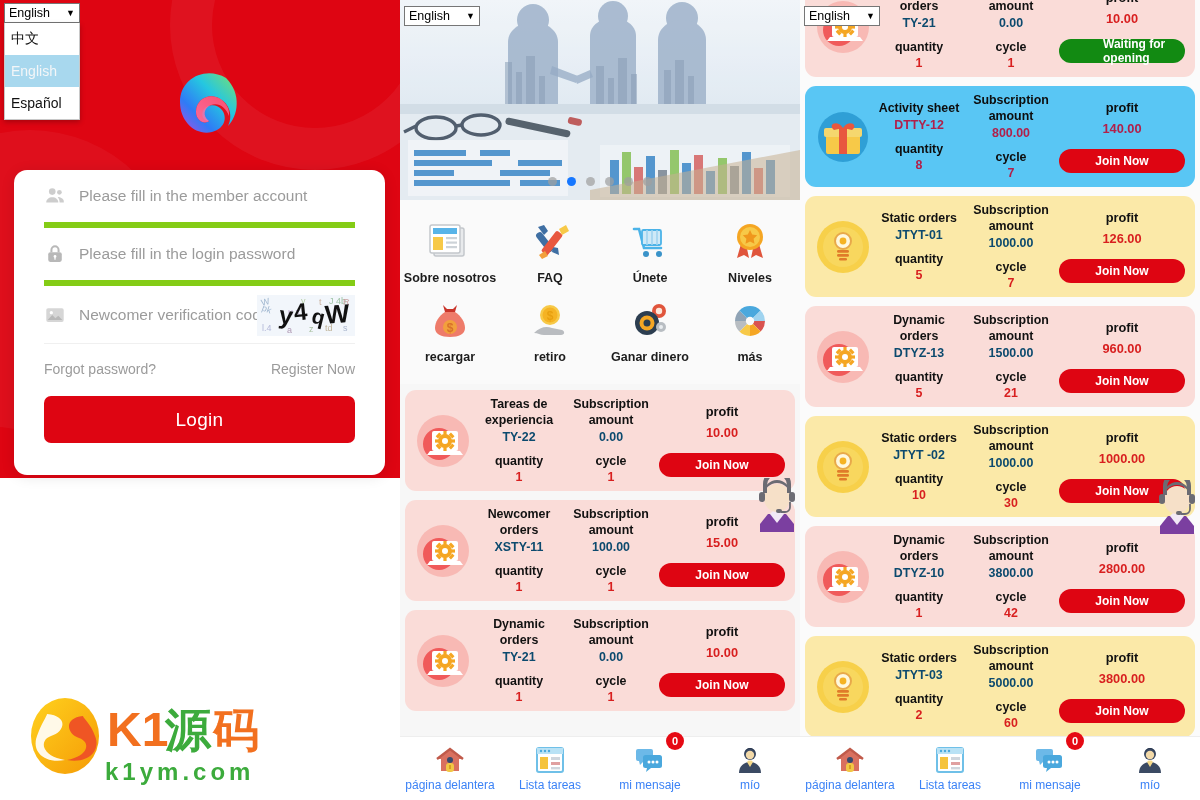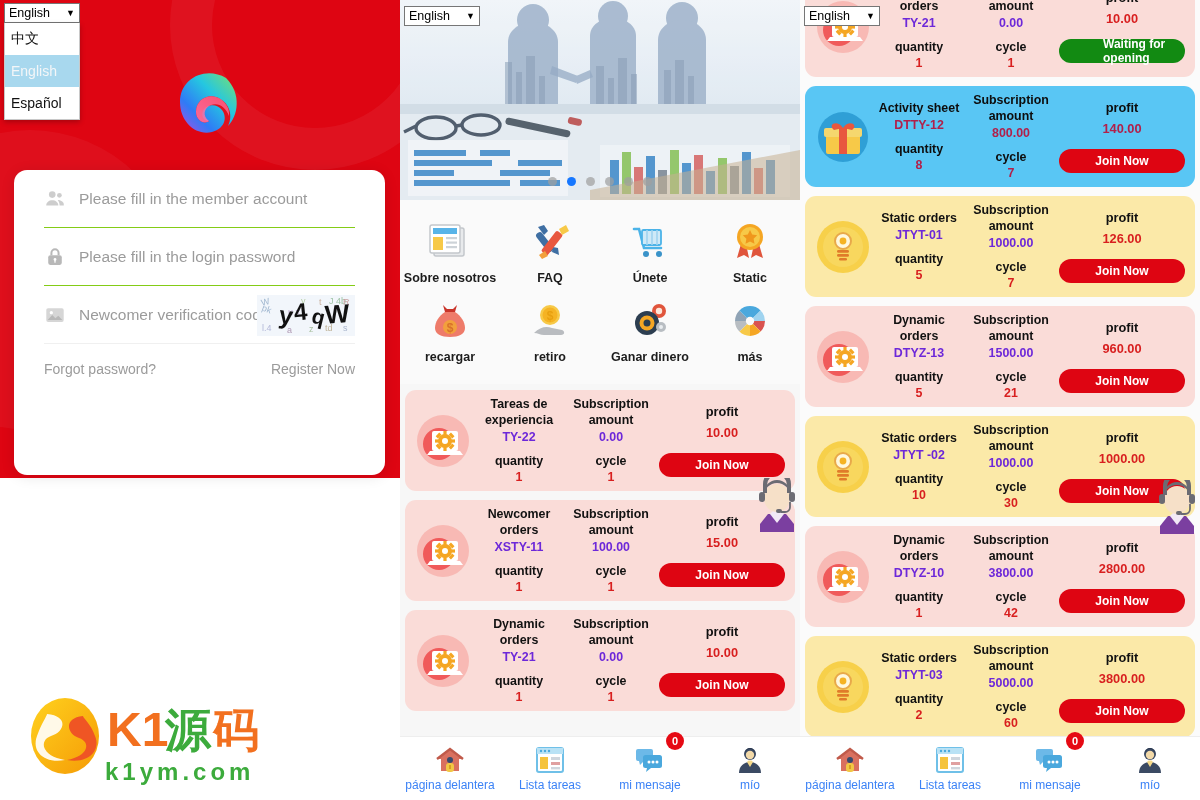--- a/index.html
+++ b/index.html
@@ -53,21 +53,21 @@
     position: absolute; left: 168px; top: 58px; width: 72px; height: 80px; z-index: 10;
   }
 
   .login-card {
     position: absolute; left: 14px; top: 170px; width: 371px; height: 305px;
     background: #ffffff; border-radius: 13px; z-index: 20;
     box-shadow: 0 2px 14px rgba(0,0,0,0.10); padding: 0 30px;
   }
   .field {
     height: 58px; display: flex; align-items: center; gap: 13px;
-    border-bottom: 1px solid #84cc16; position: relative;
+    border-bottom: 6px solid #84cc16; position: relative;
   }
   .field:nth-child(3) { border-bottom: 1px solid #f0f0f0; }
   .field-icon { width: 22px; height: 22px; flex: 0 0 22px; opacity: .62; }
   .field-ph { font-size: 15.5px; color: #9b9b9b; font-weight: 300; }
   .captcha-img {
     position: absolute; right: 0; top: 9px; width: 98px; height: 41px;
     background: #f2f6fb; overflow: hidden;
   }
   .cap-char { position: absolute; font-weight: bold; color: #111; }
   .cap-noise { position: absolute; color: #9fb6cf; font-size: 9px; }
@@ -125,21 +125,21 @@
   .card.pink   { background: #fadcd8; }
   .card.blue   { background: #59c6f4; }
   .card.yellow { background: #fbe9a8; }
   .card-ico { width: 56px; height: 56px; flex: 0 0 56px; margin: 0 2px 0 4px; }
   .card-body { flex: 1; display: flex; }
   .card-col {
     flex: 1; display: flex; flex-direction: column; align-items: center;
     justify-content: center; gap: 2px;
   }
   .c-title { font-size: 12.4px; font-weight: bold; color: #111; text-align: center; line-height: 1.25; }
-  .c-code  { font-size: 12.4px; font-weight: bold; color: #6d28d9; text-align: center; }
+  .c-code  { font-size: 12.4px; font-weight: bold; color: #0c4a6e; text-align: center; }
   .c-sub   { font-size: 12.4px; font-weight: bold; color: #111; text-align: center; margin-top: 8px; }
   .c-val   { font-size: 12.4px; font-weight: bold; color: #d81f1f; text-align: center; }
   .card-right {
     flex: 0 0 130px; display: flex; flex-direction: column; align-items: center;
     justify-content: center; gap: 6px;
   }
   .profit-lab { font-size: 12.8px; font-weight: bold; color: #111; }
   .profit-val { font-size: 12.8px; font-weight: bold; color: #d81f1f; }
   .btn-join {
     width: 126px; height: 24px; border-radius: 13px; background: #de0512;
@@ -260,20 +260,21 @@
           <span class="cap-char" style="left:55px;top:10px;font-size:21px;transform:rotate(14deg)">q</span>
           <span class="cap-char" style="left:68px;top:4px;font-size:26px;transform:rotate(-4deg)">W</span>
         </span>
       </div>
 
       <div class="links-row">
         <span>Forgot password?</span>
         <span>Register Now</span>
       </div>
 
+      <div class="btn-login">Login</div>
     </div>
 
     <div class="watermark">
       <svg viewBox="0 0 250 96" width="250" height="96">
         <defs>
           <linearGradient id="wg" x1="0" y1="0" x2="1" y2="1">
             <stop offset="0" stop-color="#ffd21e"></stop>
               <stop offset="1" stop-color="#f59a06"></stop>
           </linearGradient>
         </defs>
@@ -446,21 +447,21 @@
         <div class="grid-item">
           <span class="grid-ico">
             <svg viewBox="0 0 44 44" width="44" height="44">
               <path d="M13 24 l-4 14 7-3 5 3 -3-14z" fill="#e0553c"></path>
               <path d="M31 24 l4 14 -7-3 -5 3 3-14z" fill="#e0553c"></path>
               <circle cx="22" cy="17" r="13" fill="#f5a623"></circle>
               <circle cx="22" cy="17" r="10" fill="#f7c948"></circle>
               <path d="M22 10 l2.2 4.6 5 .7 -3.6 3.5 .9 5 -4.5-2.4 -4.5 2.4 .9-5 -3.6-3.5 5-.7z" fill="#f0971c"></path>
             </svg>
           </span>
-          <span class="grid-label">Static</span>
+          <span class="grid-label">Niveles</span>
         </div>
       </div>
       <div class="grid-row">
         <div class="grid-item">
           <span class="grid-ico">
             <svg viewBox="0 0 44 44" width="44" height="44">
               <path d="M15 6 l4 4 6 0 4 -4 -2 7 -10 0z" fill="#c9342a"></path>
               <path d="M17 13 c-6 4 -10 10 -10 16 0 6 6 9 15 9 s15-3 15-9 c0-6 -4-12 -10-16z" fill="#ee7b6a"></path>
               <circle cx="22" cy="28" r="7" fill="#f2a03c"></circle>
               <text x="22" y="33" font-family="Liberation Sans, sans-serif" font-size="12" font-weight="bold" fill="#d8712a" text-anchor="middle">$</text>

